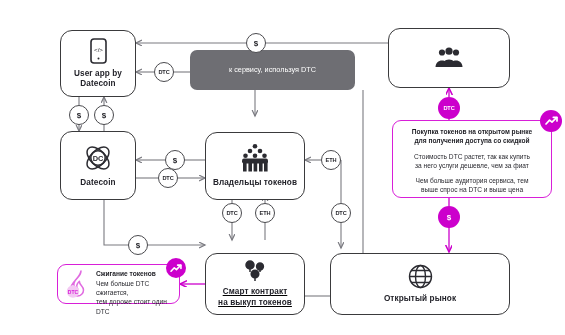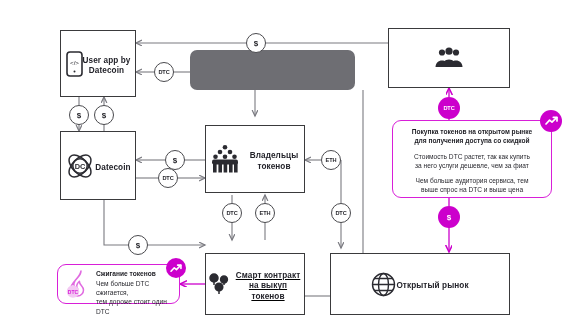--- a/index.html
+++ b/index.html
@@ -2,21 +2,21 @@
 <html><head>
 <meta charset="utf-8">
 <style>
   html,body{margin:0;padding:0;background:#ffffff;}
   body{width:565px;height:335px;overflow:hidden;
        font-family:"Liberation Sans","DejaVu Sans",sans-serif;}
   #stage{position:relative;width:565px;height:335px;background:#fff;}
   svg.wires{position:absolute;left:0;top:0;width:565px;height:335px;}
 
   .node{position:absolute;box-sizing:border-box;border:1.4px solid #3a3a3c;
-        border-radius:0;background:#fff;display:flex;flex-direction:row;
+        border-radius:12px;background:#fff;display:flex;flex-direction:column;
         align-items:center;justify-content:center;text-align:center;}
   .node .label{font-size:8.2px;font-weight:bold;color:#23232a;line-height:1.25;
         letter-spacing:.1px;margin-top:5px;}
   .node .ico{display:flex;align-items:center;justify-content:center;}
 
   .graybox{position:absolute;box-sizing:border-box;background:#6e6e73;
         border-radius:7px;color:#fff;font-size:7.3px;line-height:1.35;
         display:flex;align-items:center;justify-content:center;text-align:center;
         padding:4px 8px;}
 
@@ -123,21 +123,21 @@
           <ellipse cx="15" cy="15" rx="13.5" ry="7.5" transform="rotate(45 15 15)"></ellipse>
           <ellipse cx="15" cy="15" rx="13.5" ry="7.5" transform="rotate(-45 15 15)"></ellipse>
         </g>
         <circle cx="15" cy="15" r="7.2" fill="#fff" stroke="#2b2b31" stroke-width="1.6"></circle>
         <text x="15" y="18" font-size="7.4" font-weight="bold" fill="#2b2b31" font-family="Liberation Sans, sans-serif" text-anchor="middle">DC</text>
       </svg>
     </span>
     <div class="label">Datecoin</div>
   </div>
 
-  <div class="node" style="left:205px;top:125px;width:100px;height:68px;">
+  <div class="node" style="left:205px;top:132px;width:100px;height:68px;">
     <span class="ico">
       <svg width="38" height="30" viewBox="0 0 38 30">
         <g fill="#2b2b31">
           <circle cx="19" cy="3.2" r="2.3"></circle>
           <circle cx="14" cy="8" r="2.3"></circle>
             <circle cx="24" cy="8" r="2.3"></circle>
           <circle cx="9.5" cy="12.8" r="2.3"></circle>
             <circle cx="19" cy="12.8" r="2.3"></circle>
           <circle cx="28.5" cy="12.8" r="2.3"></circle>
           <rect x="6" y="15.5" width="26" height="5" rx="2"></rect>
@@ -192,20 +192,21 @@
           <ellipse cx="12.5" cy="12.5" rx="5" ry="11"></ellipse>
           <path d="M1.5,12.5 H23.5 M3,6.5 H22 M3,18.5 H22"></path>
         </g>
       </svg>
     </span>
     <div class="label">Открытый рынок</div>
   </div>
 
   <div class="graybox" style="left:190px;top:50px;width:165px;height:40px;">
     <div>
+      <div>к сервису, используя DTC</div>
     </div>
   </div>
 
   <div class="mbox" style="left:392px;top:120px;width:160px;height:78px;padding:7px 8px 0 8px;">
     <div style="text-align:center;">
       <div class="t-title">Покупка токенов на открытом рынке</div>
       <div class="t-title">для получения доступа со скидкой</div>
       <div style="height:6px"></div>
       <div class="t-line">Стоимость DTC растет, так как купить</div>
       <div class="t-line">за него услуги дешевле, чем за фиат</div>

